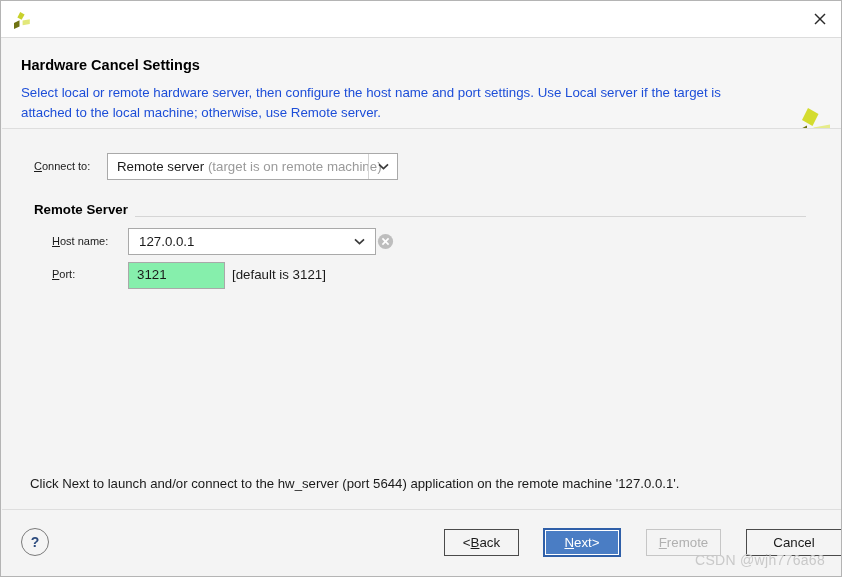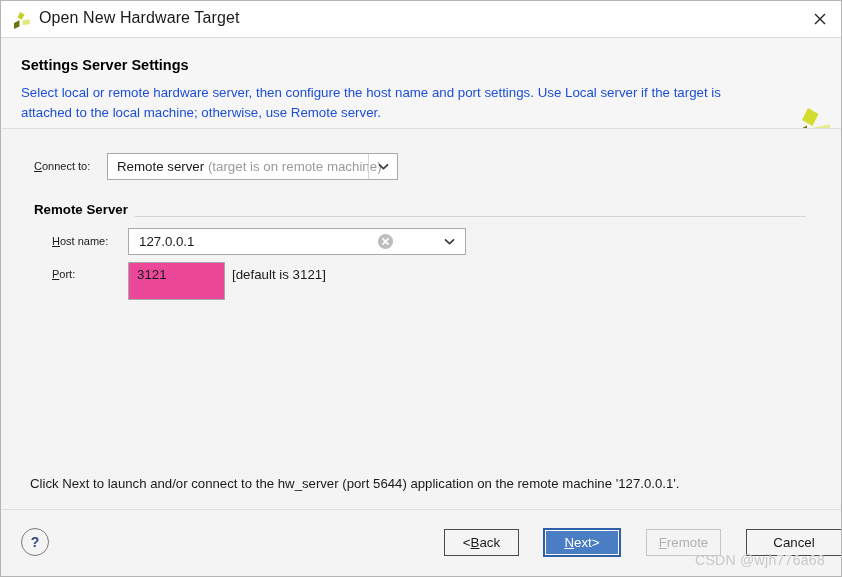--- a/index.html
+++ b/index.html
@@ -156,21 +156,21 @@
     height: 1px;
     background: #d5d5d5;
   }
 
   .host-label { left: 51px; top: 234px; }
   .port-label { left: 51px; top: 267px; }
 
   .host-combo {
     position: absolute;
     left: 127px; top: 227px;
-    width: 338px; height: 27px;
+    width: 248px; height: 27px;
     background: #ffffff;
     border: 1px solid #a9a9a9;
     box-sizing: border-box;
   }
   .host-value {
     position: absolute;
     left: 10px; top: 5px;
     font-size: 13.3px;
     color: #1a1a1a;
   }
@@ -184,22 +184,22 @@
     right: 4px; top: 0;
     width: 24px; height: 25px;
     display: flex;
     align-items: center;
     justify-content: center;
   }
 
   .port-input {
     position: absolute;
     left: 127px; top: 261px;
-    width: 97px; height: 38px;
-    background: #ec4899;
+    width: 97px; height: 27px;
+    background: #86efac;
     border: 1px solid #a9a9a9;
     box-sizing: border-box;
   }
   .port-value {
     position: absolute;
     left: 8px; top: 4px;
     font-size: 13.3px;
     color: #1a1a1a;
   }
   .port-hint {
@@ -296,31 +296,30 @@
 <div id="dialog">
 
   <div class="titlebar">
     <span class="title-icon">
       <svg width="20" height="20" viewBox="0 0 20 20">
         <polygon points="2,13 7.5,10.2 7.5,16.5 2,19" fill="#6f7312"></polygon>
         <polygon points="8.2,2 12.6,4.6 9.6,9.8 5.4,7.4" fill="#c8d12c"></polygon>
         <polygon points="10.6,10.6 17.8,9.2 17.8,14 10.6,15.2" fill="#e2e87a"></polygon>
       </svg>
     </span>
-    <span class="title-text">Open New Hardware Target</span>
     <div class="close-btn">
       <svg width="14" height="14" viewBox="0 0 14 14">
         <line x1="2" y1="2" x2="12" y2="12" stroke="#2a2a2a" stroke-width="1.4"></line>
         <line x1="12" y1="2" x2="2" y2="12" stroke="#2a2a2a" stroke-width="1.4"></line>
       </svg>
     </div>
   </div>
 
   <div class="header">
-    <div class="header-title">Settings Server Settings</div>
+    <div class="header-title">Hardware Cancel Settings</div>
     <div class="header-desc">Select local or remote hardware server, then configure the host name and port settings. Use Local server if the target is attached to the local machine; otherwise, use Remote server.</div>
     <span class="header-logo">
       <svg width="42" height="40" viewBox="0 0 42 40">
         <polygon points="4,26 16,19.5 16,32.5 4,39" fill="#6f7312"></polygon>
         <polygon points="17,2 27.5,8 21.5,20 11,14" fill="#d4dc2f"></polygon>
         <polygon points="22.5,21.5 39,18.5 39,28.5 22.5,31.5" fill="#e6ec8c"></polygon>
       </svg>
     </span>
   </div>
   <div class="header-rule"></div>

